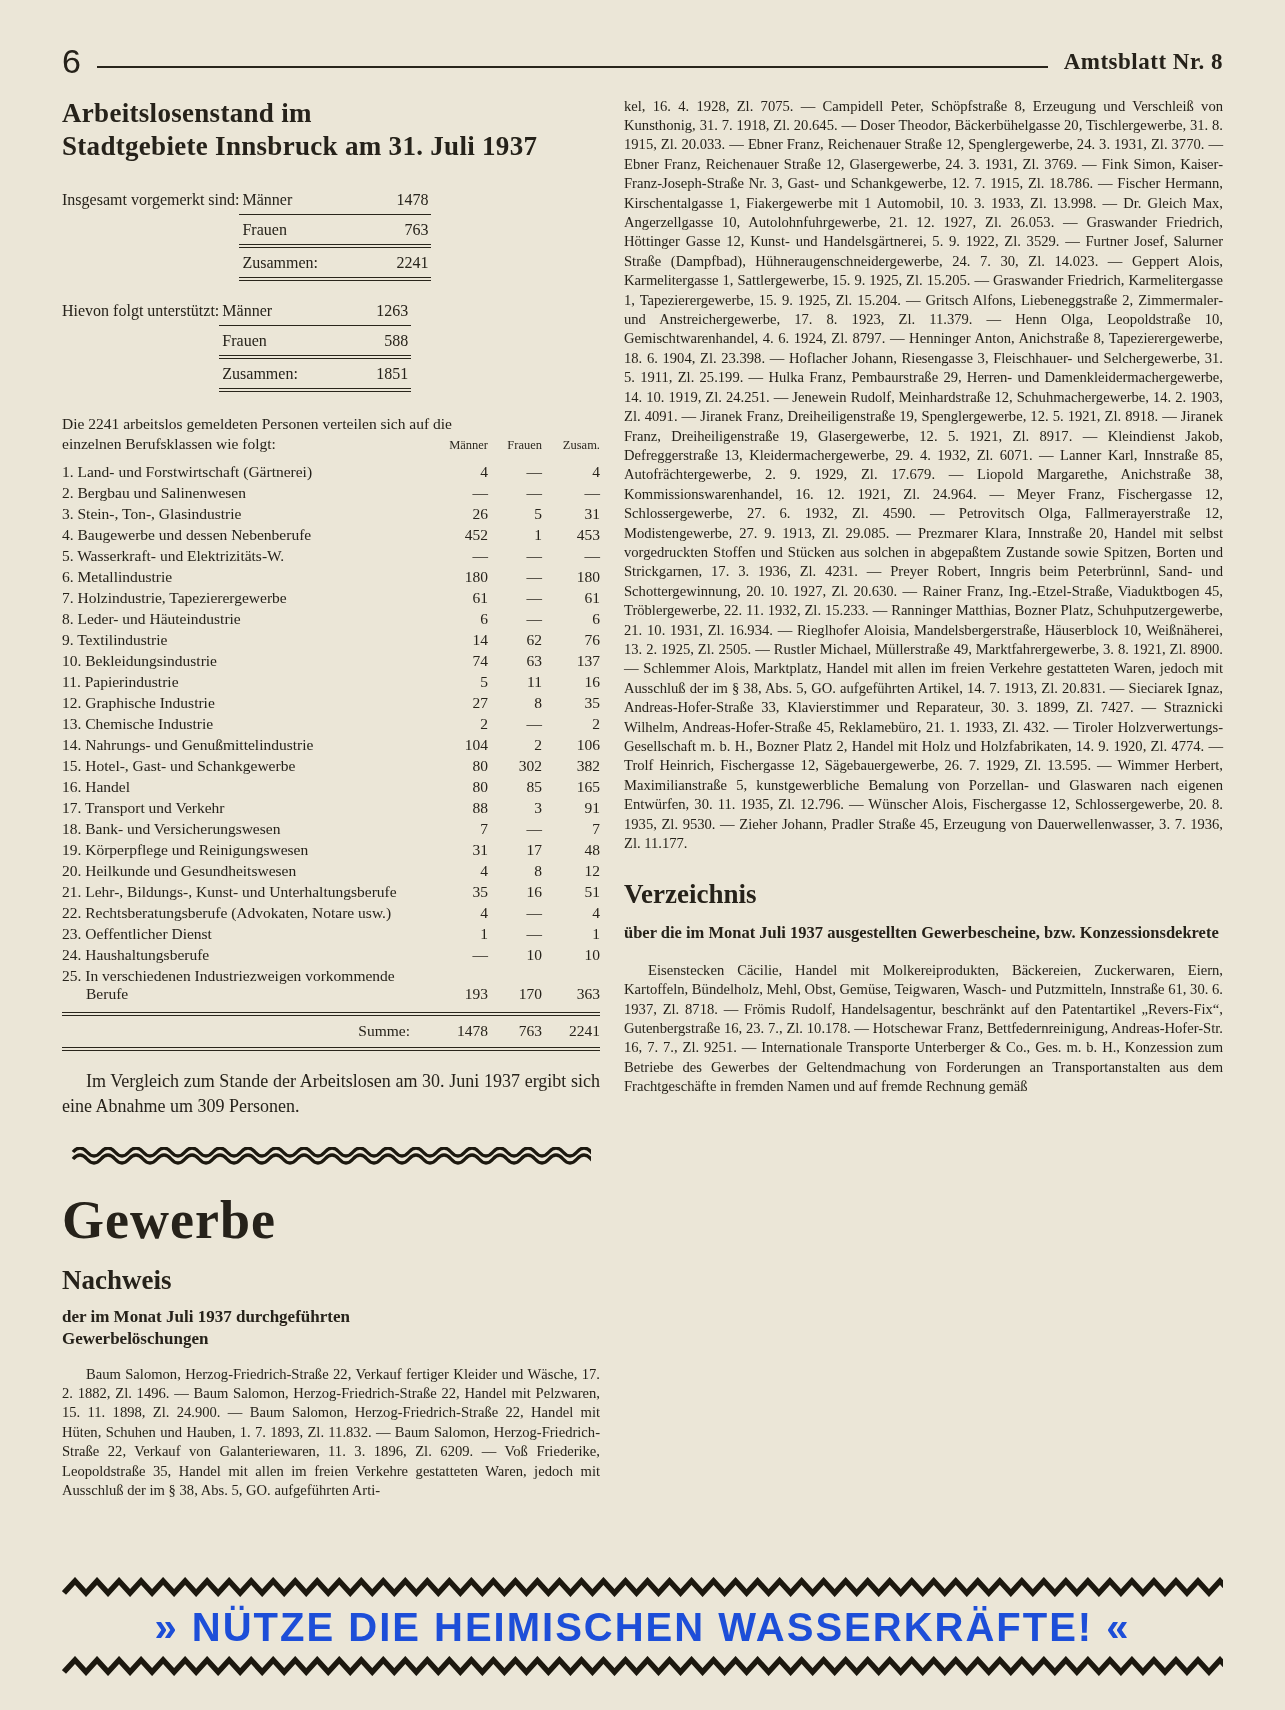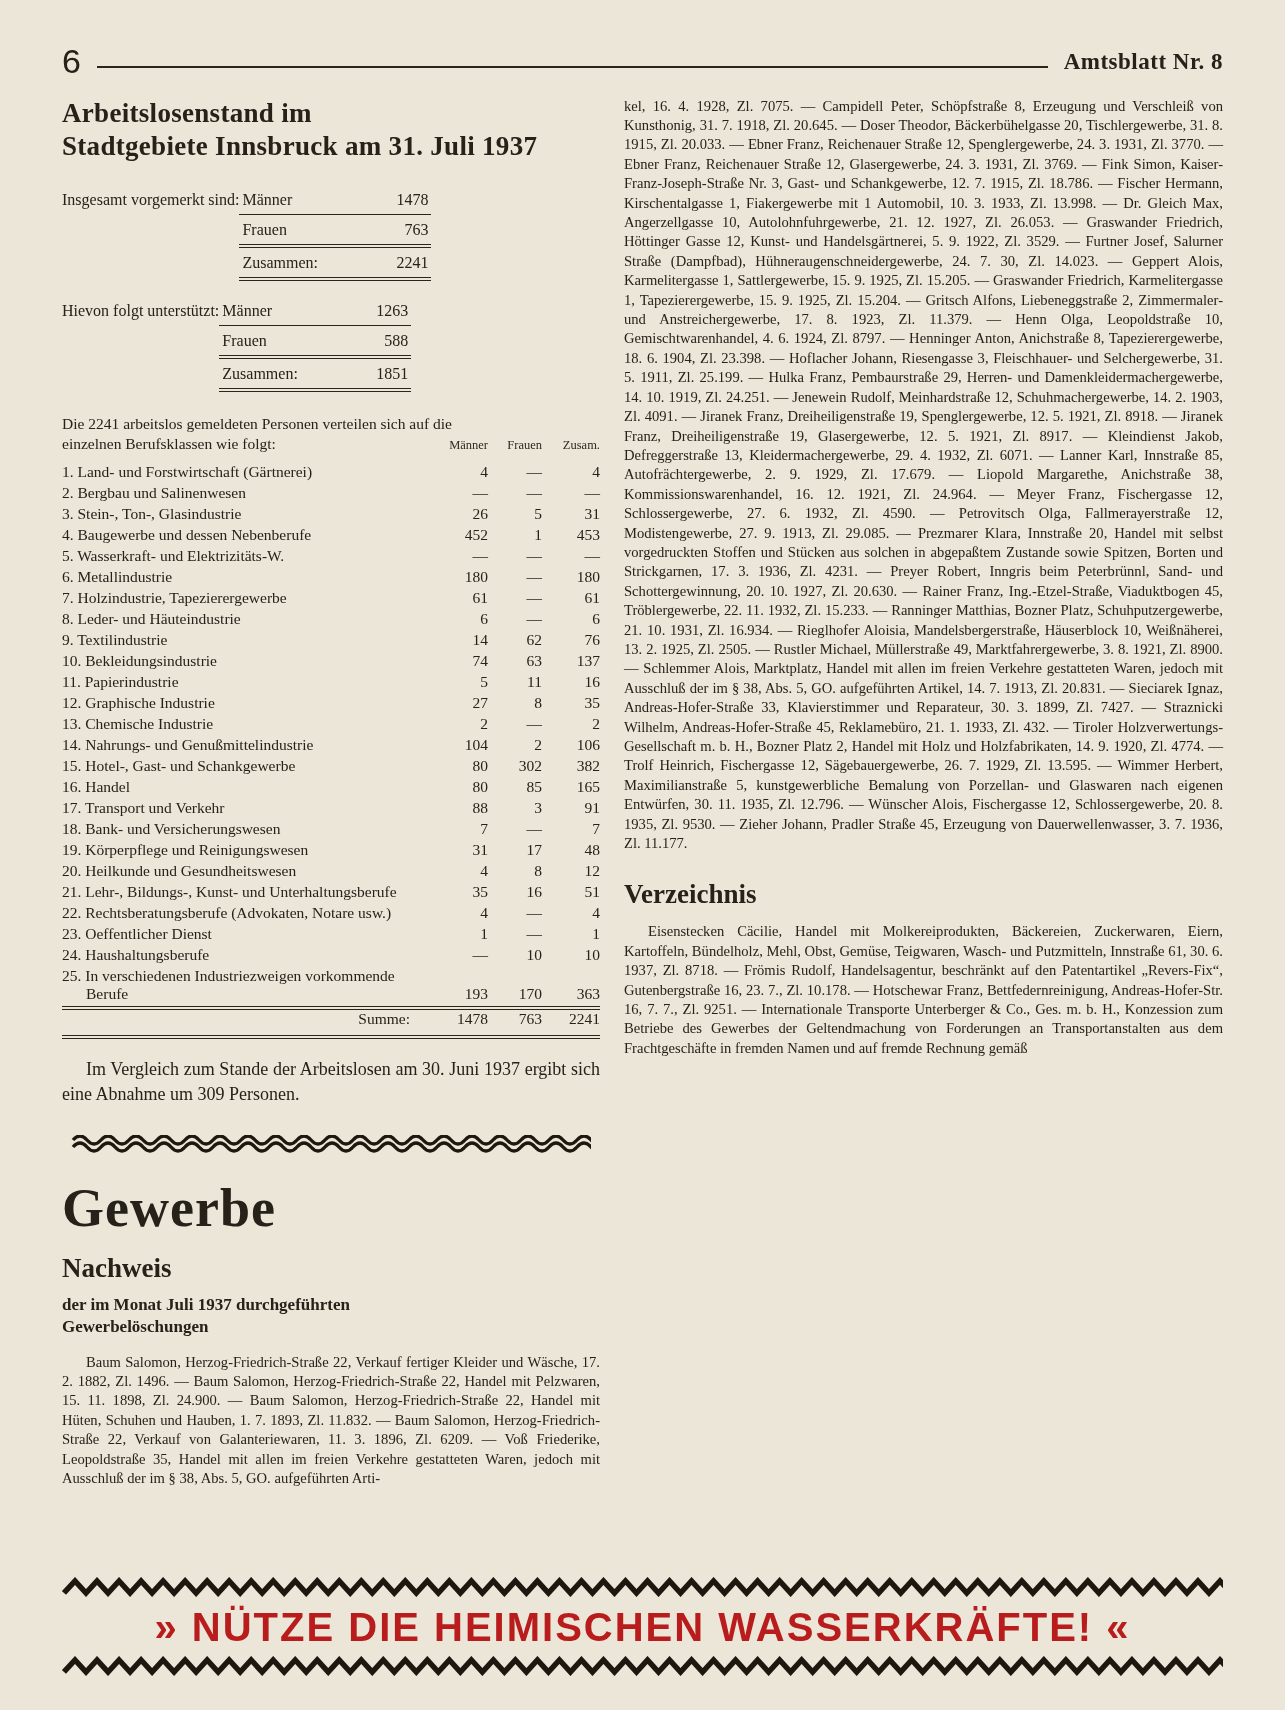--- a/index.html
+++ b/index.html
@@ -38,21 +38,21 @@
   .summary-row + .summary-row { margin-top:3px; }
 
   .tbl-intro { font-size:15.5px; line-height:1.35; }
   .intro-head-row { display:grid; grid-template-columns:1fr 50px 54px 58px; align-items:end; font-size:15.5px; }
   .num-h { font-size:12.5px; text-align:right; color:#2c2820; }
 
   .occ-table { margin-top:8px; font-size:15.5px; }
   .occ-row { display:grid; grid-template-columns:1fr 50px 54px 58px; align-items:end; padding:1.5px 0; }
   .occ-label { padding-left:24px; text-indent:-24px; padding-right:6px; }
   .occ-num { text-align:right; }
-  .sum-row { display:grid; grid-template-columns:1fr 50px 54px 58px; border-top:4px double #29251b; border-bottom:4px double #29251b; padding:0 0 7px 0; margin-top:2px; }
+  .sum-row { display:grid; grid-template-columns:1fr 50px 54px 58px; border-top:4px double #29251b; border-bottom:4px double #29251b; padding:6px 0 7px 0; margin-top:8px; }
   .sum-label { text-align:right; padding-right:28px; }
 
   .comparison { margin-top:18px; font-size:18px; line-height:1.4; text-align:justify; text-indent:24px; }
 
   .wave { display:block; margin:28px auto 26px auto; }
   .wave path, .zigzag path { fill:none; stroke:#1c180f; }
   .wave path { stroke-width:3.4; }
 
   .gew-head { font-size:54px; font-weight:bold; letter-spacing:1px; line-height:1; margin-bottom:18px; }
   .nach-head { font-size:27px; font-weight:bold; margin-bottom:10px; }
@@ -65,21 +65,21 @@
   .verz-head { font-size:27px; font-weight:bold; margin:26px 0 12px 0; }
   .verz-sub { font-size:16.5px; font-weight:bold; line-height:1.35; text-align:justify; margin-bottom:16px; }
 
   
   .banner { margin-top:auto; padding-top:30px; }
   .zigzag { display:block; width:100%; height:20px; }
   .zigzag path { stroke-width:5.5; }
   .banner-text {
     font-family:"Liberation Sans", sans-serif;
     font-weight:bold; font-size:40px; letter-spacing:2px;
-    text-align:center; margin:8px 0 6px 0; color:#b91c1c;
+    text-align:center; margin:8px 0 6px 0; color:#1d4ed8;
     white-space:nowrap;
   }
 </style>
 </head>
 <body>
 
 <div class="page">
 
   <div class="hdr">
     <span class="page-num">6</span>
@@ -315,20 +315,21 @@
 
       <p class="body-text indent">Baum Salomon, Herzog-Friedrich-Straße 22, Verkauf fertiger Kleider und Wäsche, 17. 2. 1882, Zl. 1496. — Baum Salomon, Herzog-Friedrich-Straße 22, Handel mit Pelzwaren, 15. 11. 1898, Zl. 24.900. — Baum Salomon, Herzog-Friedrich-Straße 22, Handel mit Hüten, Schuhen und Hauben, 1. 7. 1893, Zl. 11.832. — Baum Salomon, Herzog-Friedrich-Straße 22, Verkauf von Galanteriewaren, 11. 3. 1896, Zl. 6209. — Voß Friederike, Leopoldstraße 35, Handel mit allen im freien Verkehre gestatteten Waren, jedoch mit Ausschluß der im § 38, Abs. 5, GO. aufgeführten Arti-</p>
 
     </section>
 
     <section class="col-r">
 
       <p class="body-text">kel, 16. 4. 1928, Zl. 7075. — Campidell Peter, Schöpfstraße 8, Erzeugung und Verschleiß von Kunsthonig, 31. 7. 1918, Zl. 20.645. — Doser Theodor, Bäckerbühelgasse 20, Tischlergewerbe, 31. 8. 1915, Zl. 20.033. — Ebner Franz, Reichenauer Straße 12, Spenglergewerbe, 24. 3. 1931, Zl. 3770. — Ebner Franz, Reichenauer Straße 12, Glasergewerbe, 24. 3. 1931, Zl. 3769. — Fink Simon, Kaiser-Franz-Joseph-Straße Nr. 3, Gast- und Schankgewerbe, 12. 7. 1915, Zl. 18.786. — Fischer Hermann, Kirschentalgasse 1, Fiakergewerbe mit 1 Automobil, 10. 3. 1933, Zl. 13.998. — Dr. Gleich Max, Angerzellgasse 10, Autolohnfuhrgewerbe, 21. 12. 1927, Zl. 26.053. — Graswander Friedrich, Höttinger Gasse 12, Kunst- und Handelsgärtnerei, 5. 9. 1922, Zl. 3529. — Furtner Josef, Salurner Straße (Dampfbad), Hühneraugenschneidergewerbe, 24. 7. 30, Zl. 14.023. — Geppert Alois, Karmelitergasse 1, Sattlergewerbe, 15. 9. 1925, Zl. 15.205. — Graswander Friedrich, Karmelitergasse 1, Tapezierergewerbe, 15. 9. 1925, Zl. 15.204. — Gritsch Alfons, Liebeneggstraße 2, Zimmermaler- und Anstreichergewerbe, 17. 8. 1923, Zl. 11.379. — Henn Olga, Leopoldstraße 10, Gemischtwarenhandel, 4. 6. 1924, Zl. 8797. — Henninger Anton, Anichstraße 8, Tapezierergewerbe, 18. 6. 1904, Zl. 23.398. — Hoflacher Johann, Riesengasse 3, Fleischhauer- und Selchergewerbe, 31. 5. 1911, Zl. 25.199. — Hulka Franz, Pembaurstraße 29, Herren- und Damenkleidermachergewerbe, 14. 10. 1919, Zl. 24.251. — Jenewein Rudolf, Meinhardstraße 12, Schuhmachergewerbe, 14. 2. 1903, Zl. 4091. — Jiranek Franz, Dreiheiligenstraße 19, Spenglergewerbe, 12. 5. 1921, Zl. 8918. — Jiranek Franz, Dreiheiligenstraße 19, Glasergewerbe, 12. 5. 1921, Zl. 8917. — Kleindienst Jakob, Defreggerstraße 13, Kleidermachergewerbe, 29. 4. 1932, Zl. 6071. — Lanner Karl, Innstraße 85, Autofrächtergewerbe, 2. 9. 1929, Zl. 17.679. — Liopold Margarethe, Anichstraße 38, Kommissionswarenhandel, 16. 12. 1921, Zl. 24.964. — Meyer Franz, Fischergasse 12, Schlossergewerbe, 27. 6. 1932, Zl. 4590. — Petrovitsch Olga, Fallmerayerstraße 12, Modistengewerbe, 27. 9. 1913, Zl. 29.085. — Prezmarer Klara, Innstraße 20, Handel mit selbst vorgedruckten Stoffen und Stücken aus solchen in abgepaßtem Zustande sowie Spitzen, Borten und Strickgarnen, 17. 3. 1936, Zl. 4231. — Preyer Robert, Inngris beim Peterbrünnl, Sand- und Schottergewinnung, 20. 10. 1927, Zl. 20.630. — Rainer Franz, Ing.-Etzel-Straße, Viaduktbogen 45, Tröblergewerbe, 22. 11. 1932, Zl. 15.233. — Ranninger Matthias, Bozner Platz, Schuhputzergewerbe, 21. 10. 1931, Zl. 16.934. — Rieglhofer Aloisia, Mandelsbergerstraße, Häuserblock 10, Weißnäherei, 13. 2. 1925, Zl. 2505. — Rustler Michael, Müllerstraße 49, Marktfahrergewerbe, 3. 8. 1921, Zl. 8900. — Schlemmer Alois, Marktplatz, Handel mit allen im freien Verkehre gestatteten Waren, jedoch mit Ausschluß der im § 38, Abs. 5, GO. aufgeführten Artikel, 14. 7. 1913, Zl. 20.831. — Sieciarek Ignaz, Andreas-Hofer-Straße 33, Klavierstimmer und Reparateur, 30. 3. 1899, Zl. 7427. — Straznicki Wilhelm, Andreas-Hofer-Straße 45, Reklamebüro, 21. 1. 1933, Zl. 432. — Tiroler Holzverwertungs-Gesellschaft m. b. H., Bozner Platz 2, Handel mit Holz und Holzfabrikaten, 14. 9. 1920, Zl. 4774. — Trolf Heinrich, Fischergasse 12, Sägebauergewerbe, 26. 7. 1929, Zl. 13.595. — Wimmer Herbert, Maximilianstraße 5, kunstgewerbliche Bemalung von Porzellan- und Glaswaren nach eigenen Entwürfen, 30. 11. 1935, Zl. 12.796. — Wünscher Alois, Fischergasse 12, Schlossergewerbe, 20. 8. 1935, Zl. 9530. — Zieher Johann, Pradler Straße 45, Erzeugung von Dauerwellenwasser, 3. 7. 1936, Zl. 11.177.</p>
 
       <h3 class="verz-head">Verzeichnis</h3>
+      <p class="verz-sub">über die im Monat Juli 1937 ausgestellten Gewerbescheine, bzw. Konzessionsdekrete</p>
 
       <p class="body-text indent">Eisenstecken Cäcilie, Handel mit Molkereiprodukten, Bäckereien, Zuckerwaren, Eiern, Kartoffeln, Bündelholz, Mehl, Obst, Gemüse, Teigwaren, Wasch- und Putzmitteln, Innstraße 61, 30. 6. 1937, Zl. 8718. — Frömis Rudolf, Handelsagentur, beschränkt auf den Patentartikel „Revers-Fix“, Gutenbergstraße 16, 23. 7., Zl. 10.178. — Hotschewar Franz, Bettfedernreinigung, Andreas-Hofer-Str. 16, 7. 7., Zl. 9251. — Internationale Transporte Unterberger &amp; Co., Ges. m. b. H., Konzession zum Betriebe des Gewerbes der Geltendmachung von Forderungen an Transportanstalten aus dem Frachtgeschäfte in fremden Namen und auf fremde Rechnung gemäß</p>
 
     </section>
   </div>
 
   <footer class="banner">
     <svg class="zigzag" viewBox="0 0 1160 20" preserveAspectRatio="none">
         <path d="M2 16 L13 4 L24 16 L35 4 L46 16 L57 4 L68 16 L79 4 L90 16 L101 4 L112 16 L123 4 L134 16 L145 4 L156 16 L167 4 L178 16 L189 4 L200 16 L211 4 L222 16 L233 4 L244 16 L255 4 L266 16 L277 4 L288 16 L299 4 L310 16 L321 4 L332 16 L343 4 L354 16 L365 4 L376 16 L387 4 L398 16 L409 4 L420 16 L431 4 L442 16 L453 4 L464 16 L475 4 L486 16 L497 4 L508 16 L519 4 L530 16 L541 4 L552 16 L563 4 L574 16 L585 4 L596 16 L607 4 L618 16 L629 4 L640 16 L651 4 L662 16 L673 4 L684 16 L695 4 L706 16 L717 4 L728 16 L739 4 L750 16 L761 4 L772 16 L783 4 L794 16 L805 4 L816 16 L827 4 L838 16 L849 4 L860 16 L871 4 L882 16 L893 4 L904 16 L915 4 L926 16 L937 4 L948 16 L959 4 L970 16 L981 4 L992 16 L1003 4 L1014 16 L1025 4 L1036 16 L1047 4 L1058 16 L1069 4 L1080 16 L1091 4 L1102 16 L1113 4 L1124 16 L1135 4 L1146 16 L1157 4 L1168 16"></path>
       </svg>

